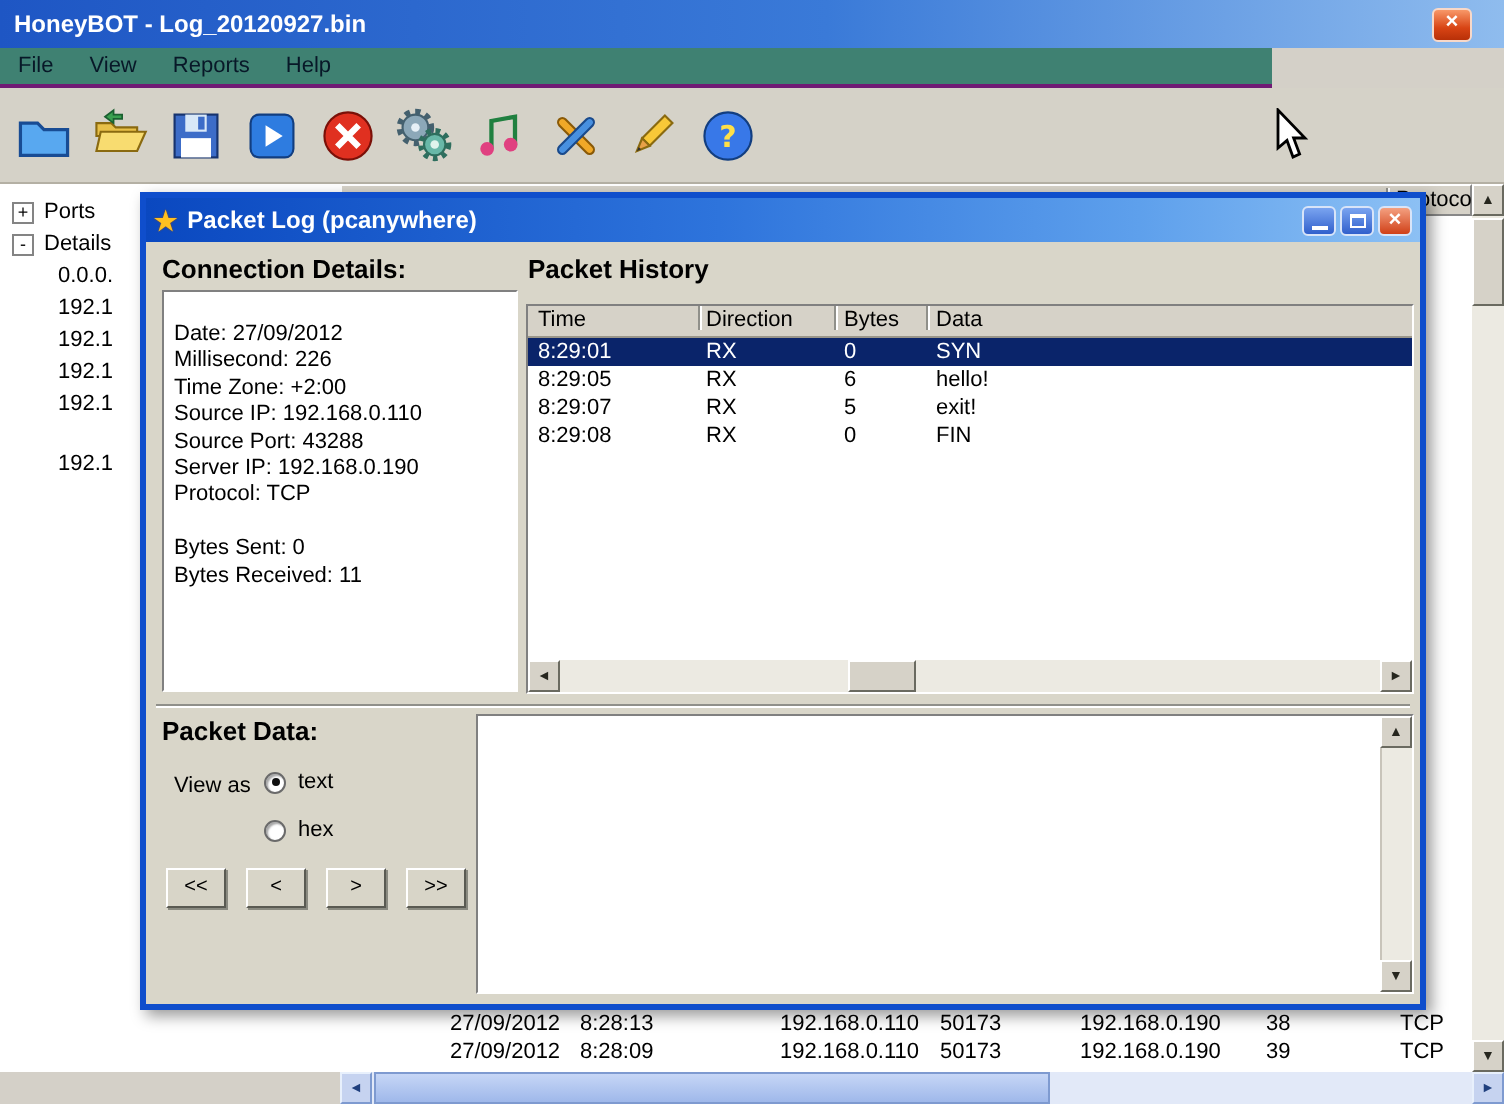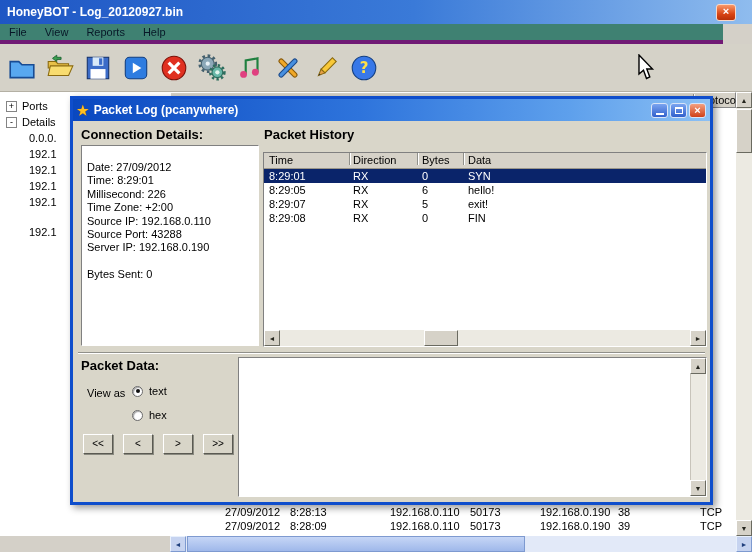--- a/index.html
+++ b/index.html
@@ -10,23 +10,23 @@
   .titlebar { position:absolute; left:0; top:0; width:752px; height:24px;
     background:linear-gradient(90deg,#1E56C4 0%,#3A7AD8 55%,#8FBCEE 100%);
     display:flex; align-items:center; padding-left:7px; box-sizing:border-box;
     color:#fff; font-weight:bold; font-size:12px; }
   .tb-close { position:absolute; right:16px; top:4px; width:18px; height:15px;
     border:1px solid #F8D8C8; border-radius:3px;
     background:linear-gradient(#F89868,#D84414 60%,#B83008);
     color:#fff; font-size:11px; line-height:13px; text-align:center; cursor:default; }
 
   
-  .menubar { position:absolute; left:0; top:24px; width:723px; height:20px;
+  .menubar { position:absolute; left:0; top:24px; width:636px; height:20px;
     background:#3F8172; display:flex; align-items:center; font-size:11px; color:#081828;
-    border-bottom:4px solid #701a75; box-sizing:border-box; }
+    border-bottom:2px solid #701a75; box-sizing:border-box; }
   .menu-item { padding:0 9px; }
 
   
   .toolbar { position:absolute; left:0; top:44px; width:752px; height:48px;
     background:#D5D2C8; border-bottom:1px solid #B4B0A4; box-sizing:border-box;
     display:flex; align-items:center; padding-left:3px; }
   .tool-btn { width:38px; height:42px; display:flex; align-items:center; justify-content:center; }
 
   
   .tree { position:absolute; left:0; top:92px; width:170px; height:444px;
@@ -42,21 +42,21 @@
   .main-header { position:absolute; left:170px; top:92px; width:566px; height:16px;
     background:#D6D2C8; border:1px solid; border-color:#fff #888 #888 #fff;
     box-sizing:border-box; font-size:11px; }
   .protocol-label { position:absolute; left:527px; top:1px; }
   .header-sep { position:absolute; left:522px; top:1px; width:1px; height:12px;
     background:#90908A; box-shadow:1px 0 0 #fff; }
   .bg-row { position:absolute; left:170px; width:566px; height:14px; font-size:11px;
     line-height:14px; background:#fff; color:#000; }
   .bg-row span { position:absolute; top:0; }
   .c-date{left:55px} .c-time{left:120px} .c-sip{left:220px} .c-sport{left:300px}
-  .c-dip{left:370px} .c-bytes{left:448px} .c-proto{left:530px}
+  .c-dip{left:370px} .c-bytes{left:463px} .c-proto{left:530px}
 
   
   .sb-btn { width:16px; height:16px; background:#D6D2C8; border:1px solid;
     border-color:#FFF #6A6A60 #6A6A60 #FFF; box-sizing:border-box;
     display:flex; align-items:center; justify-content:center;
     font-size:7px; color:#26261E; }
   .vscroll { position:absolute; right:0; top:92px; width:16px; height:444px; background:#ECEAE2; z-index:2; }
   .vscroll .down { position:absolute; bottom:0; }
   .v-thumb { position:absolute; left:0; top:17px; width:16px; height:44px; background:#D6D2C8;
     border:1px solid; border-color:#FFF #6A6A60 #6A6A60 #FFF; box-sizing:border-box; }
@@ -294,28 +294,29 @@
             <span>×</span>
           </span>
       </span>
     </div>
 
     <div class="dlg-client">
 
       <div class="section-heading cd-heading">Connection Details:</div>
       <div class="cd-box">
         <div class="cd-line">Date: 27/09/2012</div>
-        <div class="cd-line">Time: 8:29:01</div>
         <div class="cd-line">Millisecond: 226</div>
         <div class="cd-line">Time Zone: +2:00</div>
         <div class="cd-line">Source IP: 192.168.0.110</div>
         <div class="cd-line">Source Port: 43288</div>
         <div class="cd-line">Server IP: 192.168.0.190</div>
+        <div class="cd-line">Protocol: TCP</div>
         <div class="cd-line"></div>
         <div class="cd-line">Bytes Sent: 0</div>
+        <div class="cd-line">Bytes Received: 11</div>
       </div>
 
       <div class="section-heading ph-heading">Packet History</div>
       <div class="ph-table">
         <div class="ph-header">
           <span class="col-time">Time</span>
           <span class="col-dir">Direction</span>
           <span class="col-bytes">Bytes</span>
           <span class="col-data">Data</span>
           <span class="ph-sep" style="left:85px"></span>

